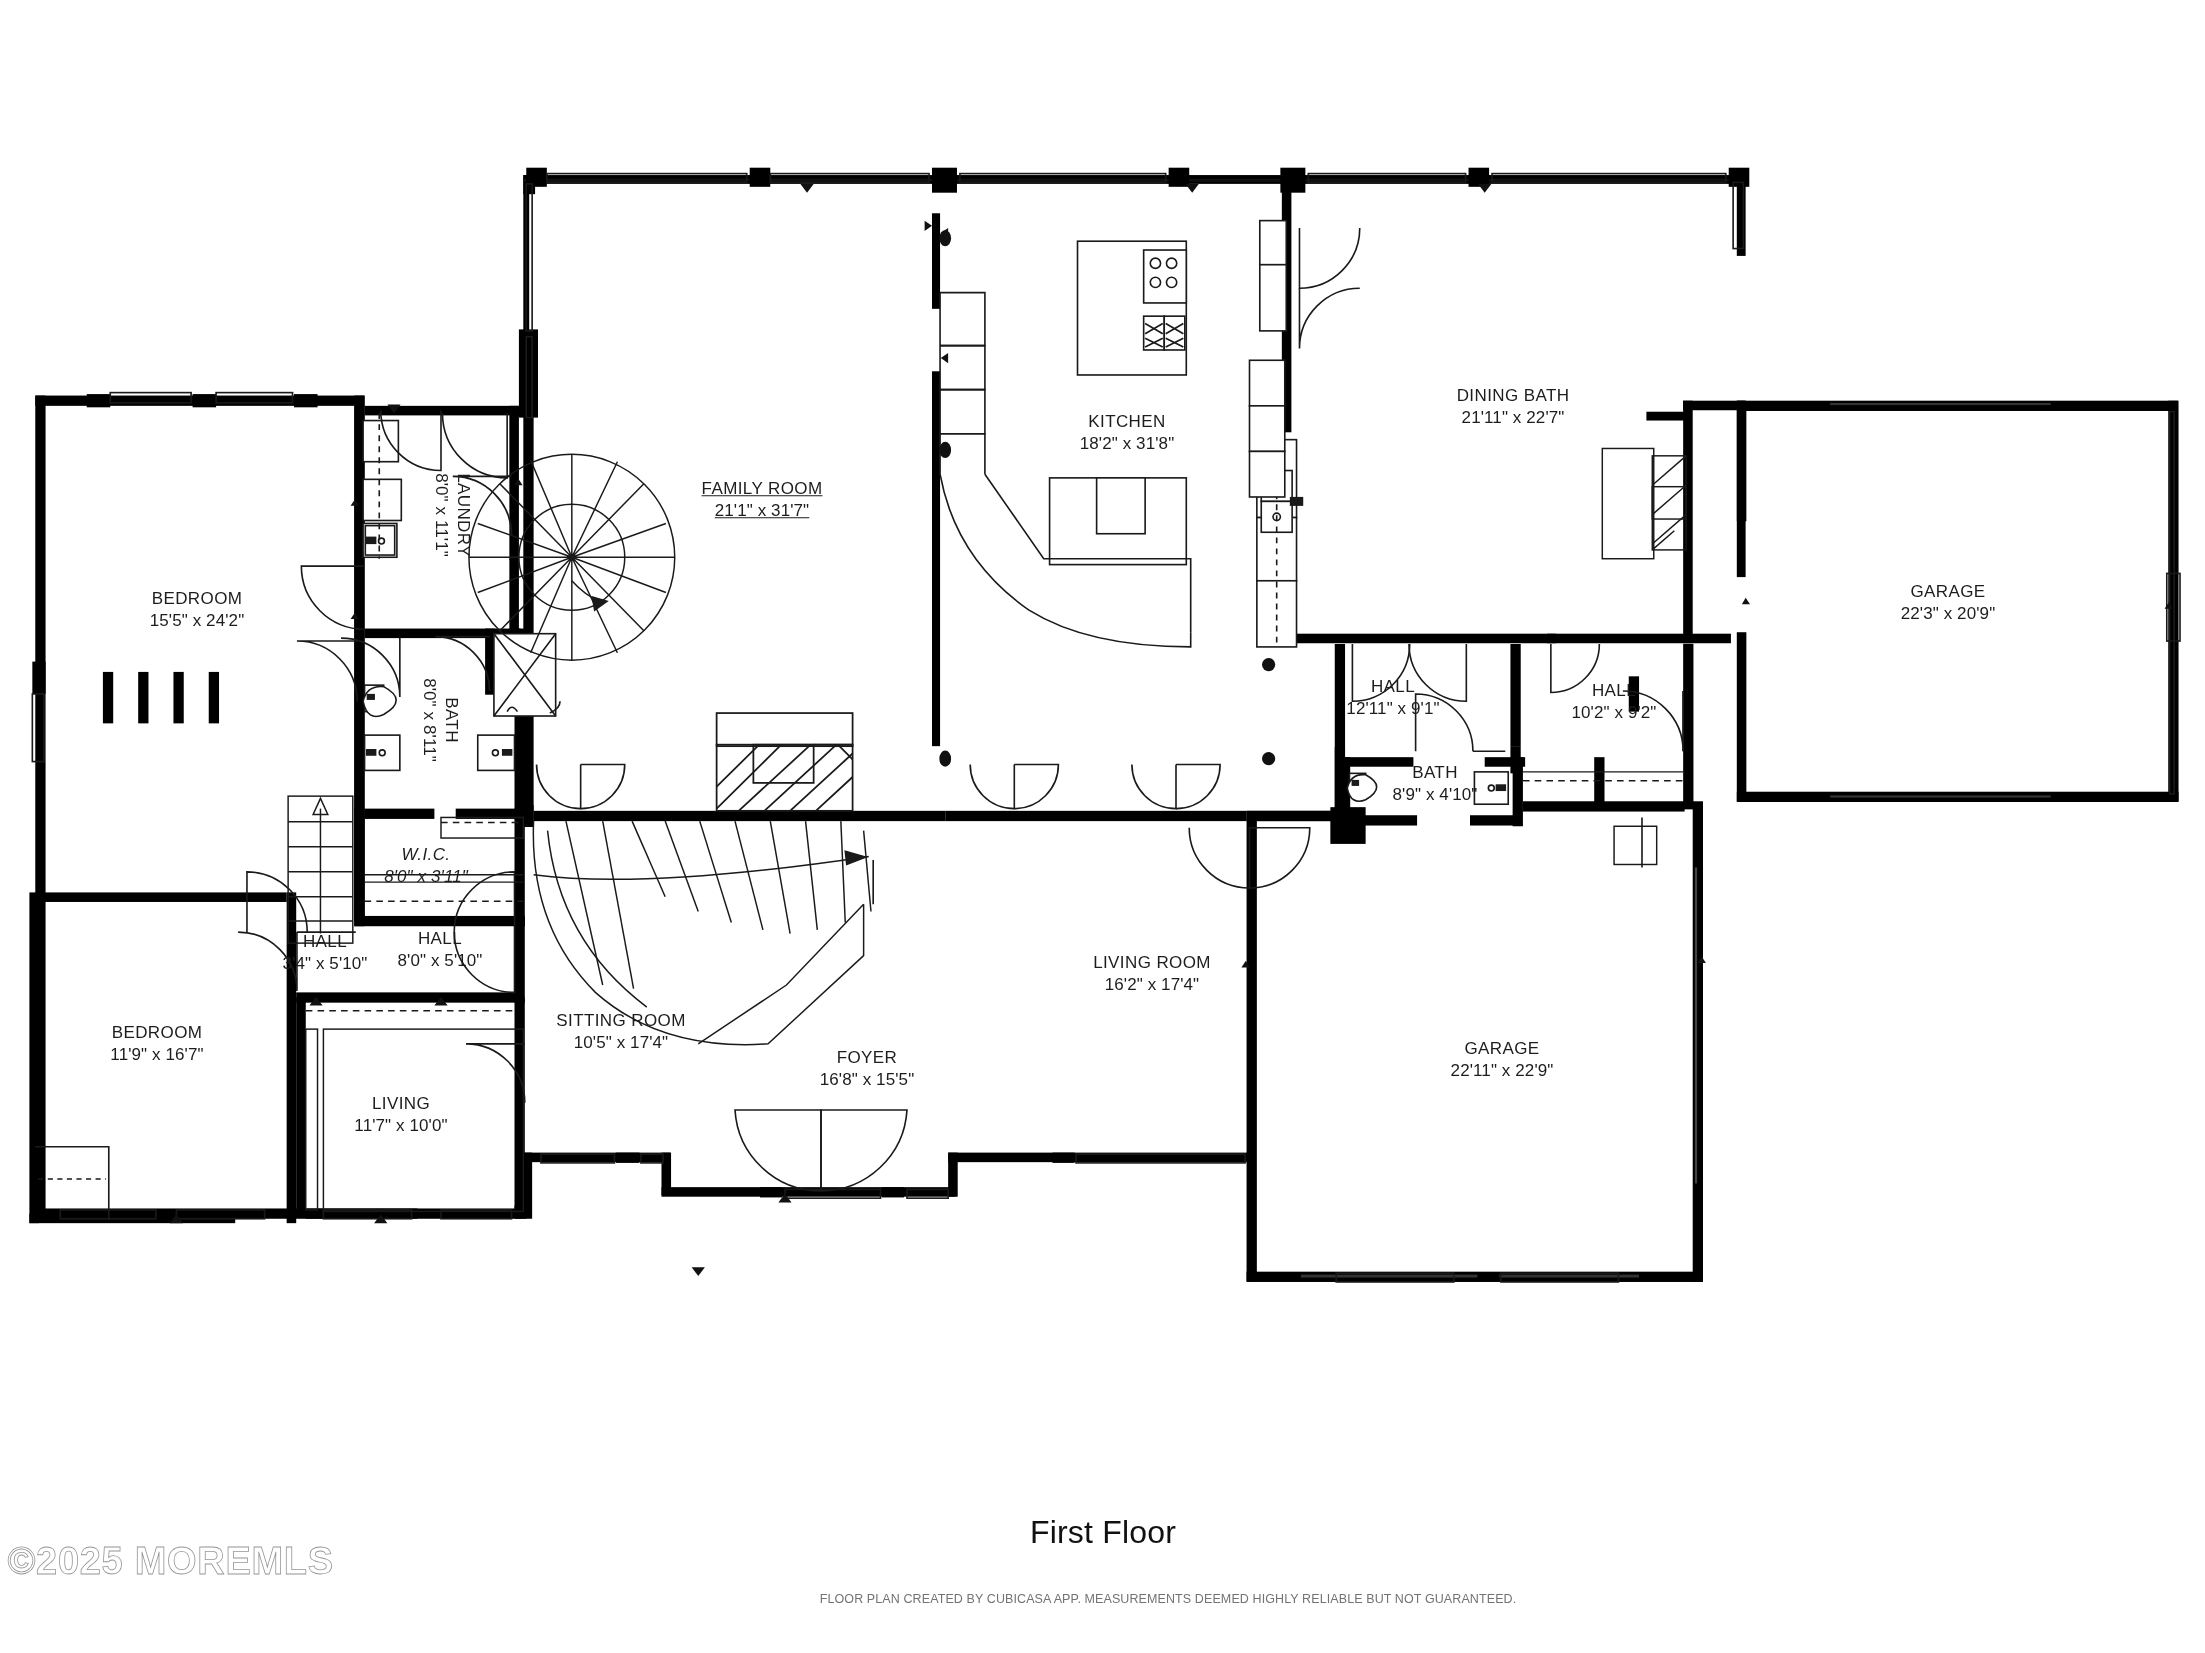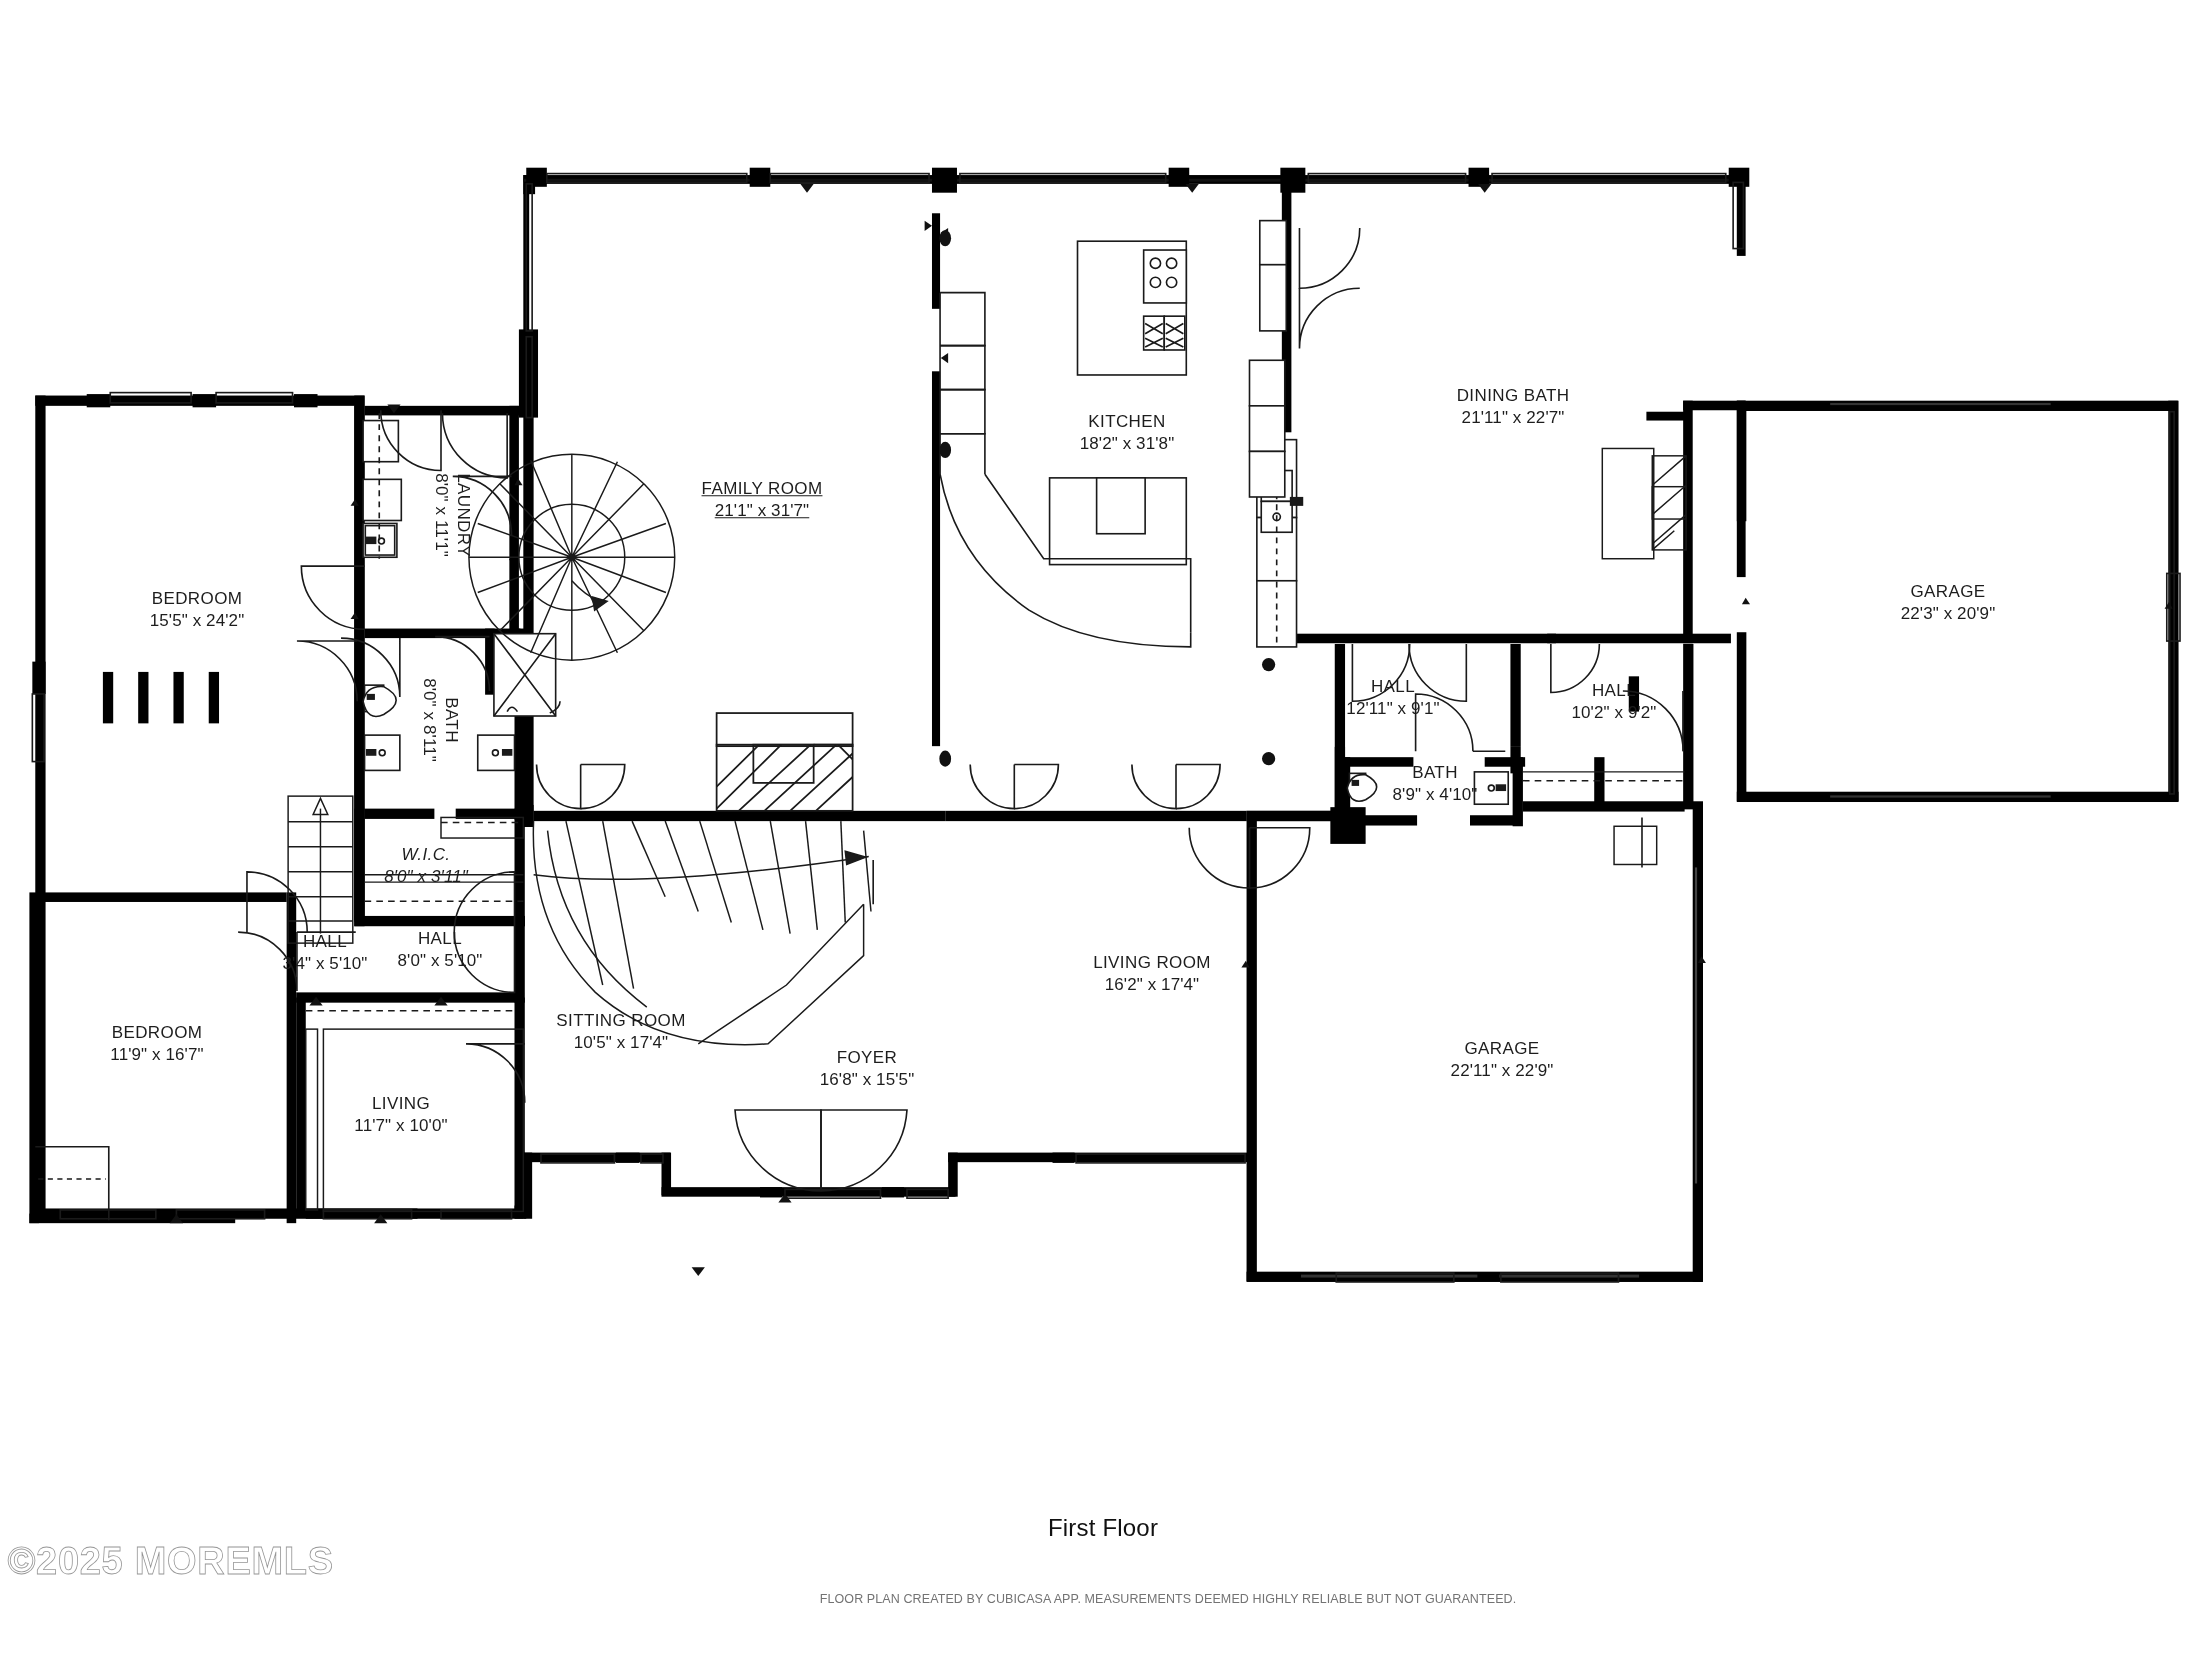--- a/index.html
+++ b/index.html
@@ -9,21 +9,21 @@
   #plan{position:absolute;left:0;top:0;width:2205px;height:1654px;}
 
   .room-label{position:absolute;text-align:center;line-height:1.28;
               color:#1d1d1d;white-space:nowrap;pointer-events:none;
               transform:translate(-50%,-50%);}
   .room-label .nm{font-size:17px;letter-spacing:0.4px;display:block;}
   .room-label .dm{font-size:17px;letter-spacing:0.1px;display:block;}
   .room-label.rot90 .inner{display:block;transform:rotate(90deg);}
 
   #floor-title{position:absolute;left:1103px;top:1514px;transform:translateX(-50%);
-               font-size:24px;color:#111;letter-spacing:0.2px;}
+               font-size:32px;color:#111;letter-spacing:0.2px;}
   #disclaimer{position:absolute;left:1168px;top:1592px;transform:translateX(-50%);
               font-size:12.5px;color:#737373;letter-spacing:0.1px;white-space:nowrap;
               font-family:"Liberation Sans","DejaVu Sans",sans-serif;}
   #watermark{position:absolute;left:7.4px;top:1542px;font-size:38px;
              font-weight:700;letter-spacing:0.7px;color:transparent;
              -webkit-text-stroke:0.8px rgba(60,60,60,.55);
              text-shadow:0 0 0 rgba(0,0,0,0);
              font-family:"Liberation Sans","DejaVu Sans",sans-serif;
              line-height:1;}
 </style>

